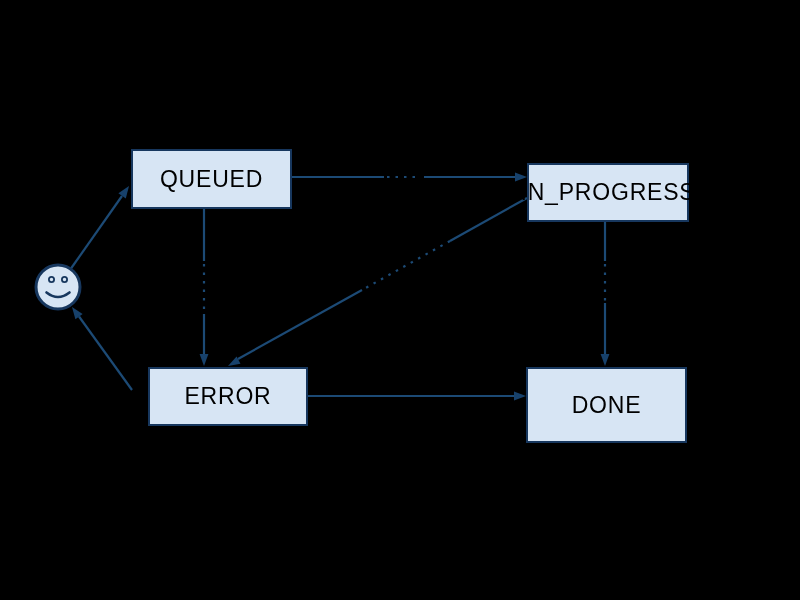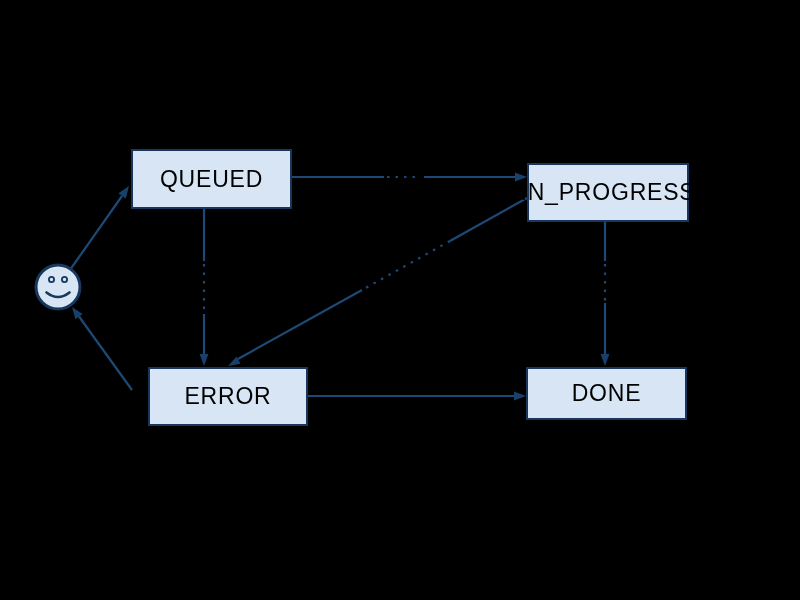--- a/index.html
+++ b/index.html
@@ -31,21 +31,21 @@
     align-items: center;
     justify-content: center;
     color: #000000;
     font-size: 23px;
     letter-spacing: 0.8px;
     white-space: nowrap;
   }
   .node-queued      { left: 131px; top: 149px; width: 161px; height: 60px; }
   .node-in-progress { left: 527px; top: 163px; width: 162px; height: 59px; }
   .node-error       { left: 132px; top: 367px; width: 160px; height: 59px; margin-left: 16px; }
-  .node-done        { left: 526px; top: 367px; width: 161px; height: 53px; }
+  .node-done        { left: 526px; top: 367px; width: 161px; height: 76px; }
   .edge-line   { stroke: #1c4a75; stroke-width: 2.2; fill: none; }
   .edge-dashed { stroke: #1c4a75; stroke-width: 2.2; fill: none; stroke-dasharray: 2.5 6; }
   .arrowhead   { fill: #17416b; stroke: none; }
   .smiley-body { fill: #d7e5f4; stroke: #17375e; stroke-width: 3; }
   .smiley-eye  { fill: none; stroke: #17375e; stroke-width: 1.8; }
   .smiley-mouth{ fill: none; stroke: #17375e; stroke-width: 2.6; stroke-linecap: round; }
 </style>
 </head>
 <body>
 

